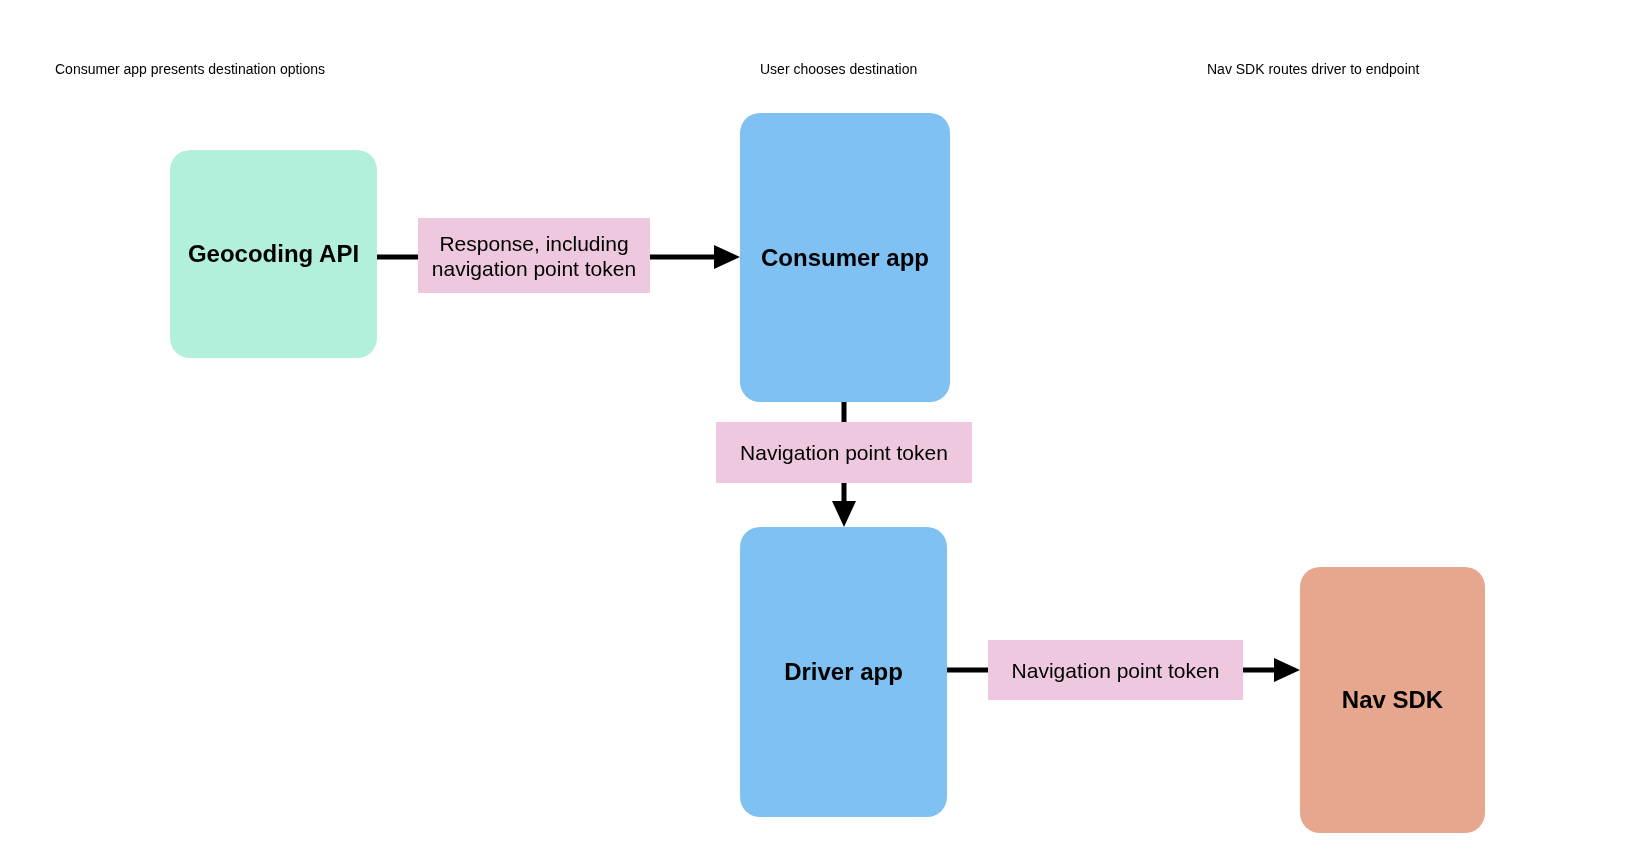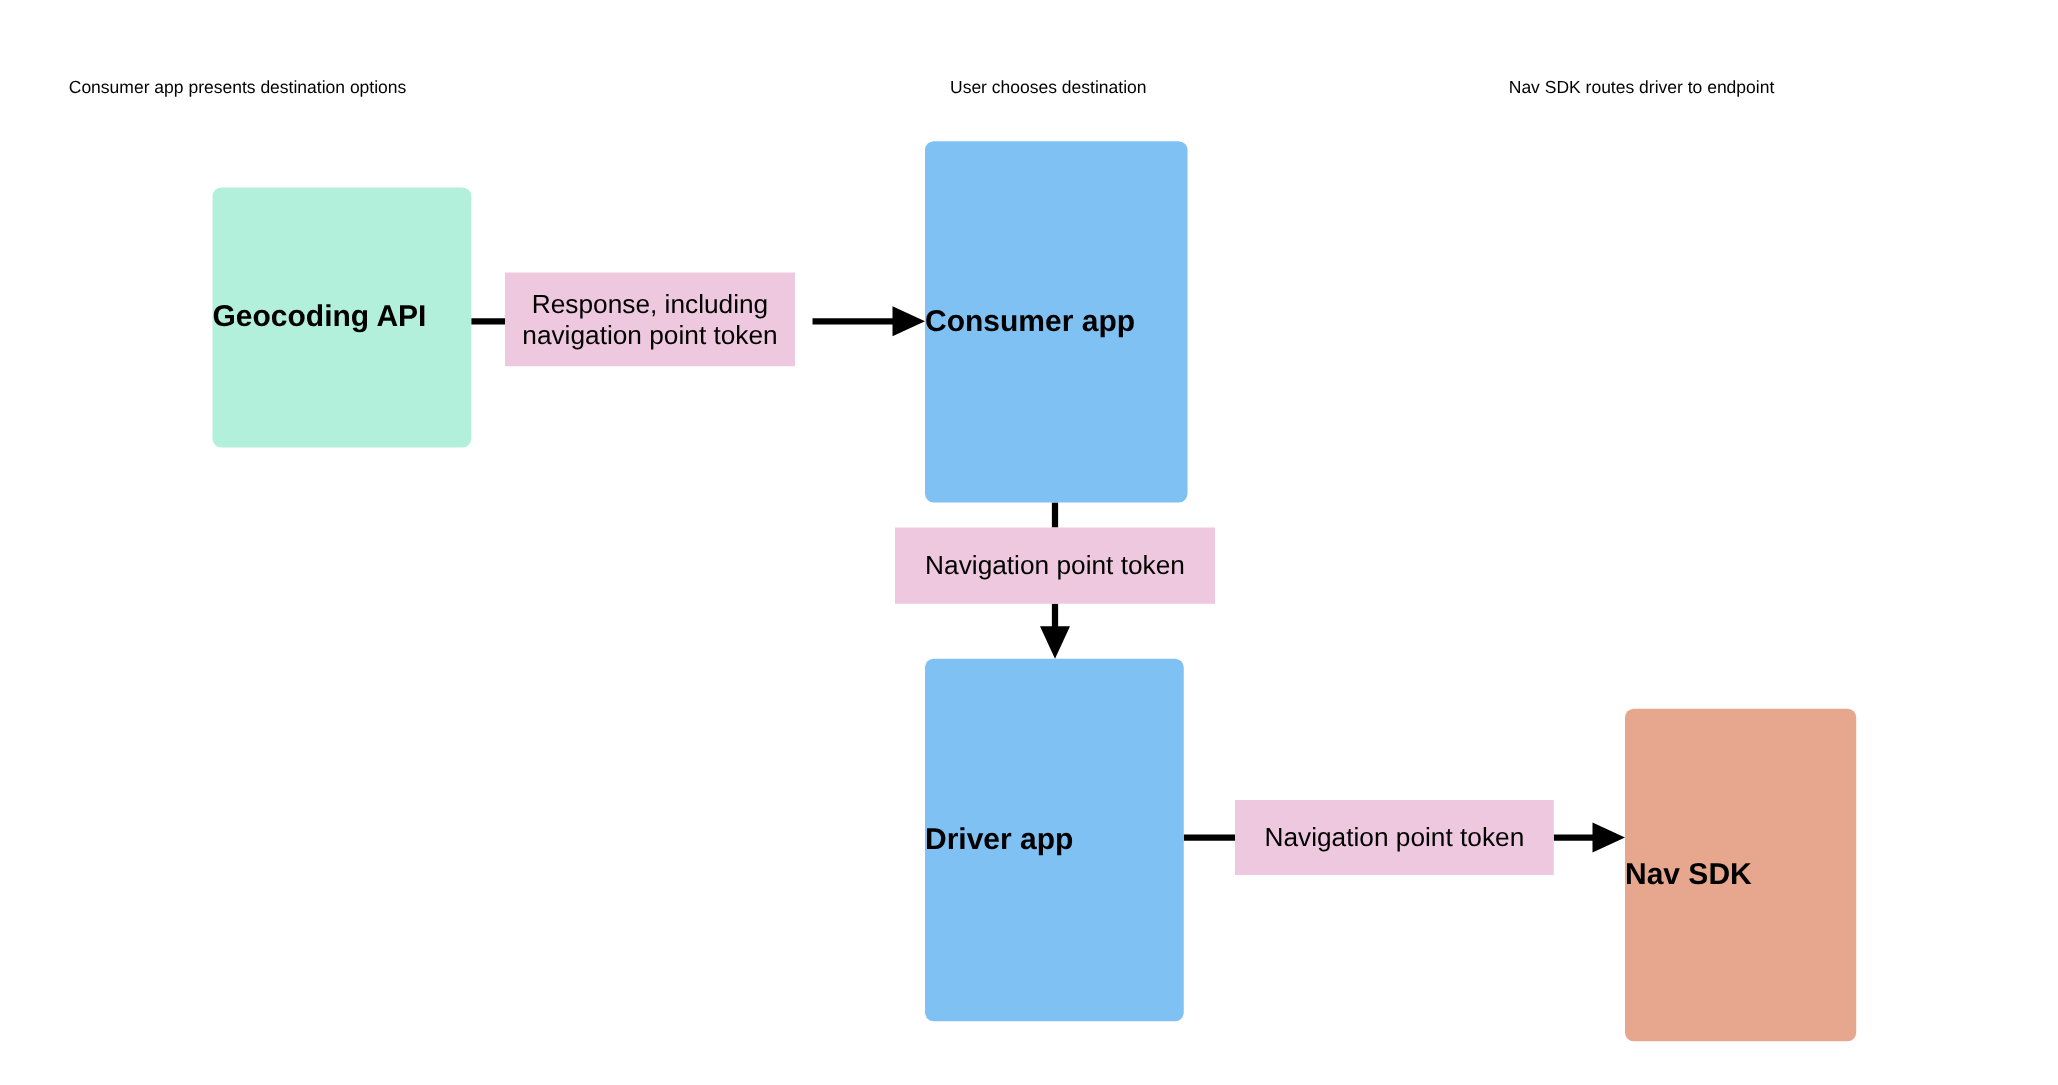--- a/index.html
+++ b/index.html
@@ -23,44 +23,45 @@
     line-height:26px;
     color:#000000;
     white-space:nowrap;
   }
   #hdr1{left:55px;  top:56px;}
   #hdr2{left:718px; top:56px;margin-left:42px;}
   #hdr3{left:1207px;top:56px;}
 
   .node{
     position:absolute;
-    border-radius:7px;
+    border-radius:20px;
     display:flex;
     align-items:center;
+    justify-content:center;
     font-weight:bold;
     font-size:24px;
     text-align:center;
   }
   #node-geocoding{left:170px; top:150px; width:207px; height:208px;}
   #node-consumer {left:740px; top:113px; width:210px; height:289px;}
   #node-driver   {left:740px; top:527px; width:207px; height:290px;}
   #node-navsdk   {left:1300px;top:567px; width:185px; height:266px;}
 
   .edge-label{
     position:absolute;
     display:flex;
     align-items:center;
     justify-content:center;
     text-align:center;
     font-size:21px;
     line-height:25px;
     padding:0 8px;
     box-sizing:border-box;
   }
-  #label1{left:404px; top:218px; width:232px; height:75px;}
+  #label1{left:418px; top:218px; width:232px; height:75px;}
   #label2{left:716px; top:422px; width:256px; height:61px;}
   #label3{left:988px; top:640px; width:255px; height:60px;}
 
   .edge-line{stroke:#000; stroke-width:5; fill:none;}
   .edge-head{fill:#000; stroke:none;}
 </style>
 </head>
 <body>
 
 <div class="canvas">

